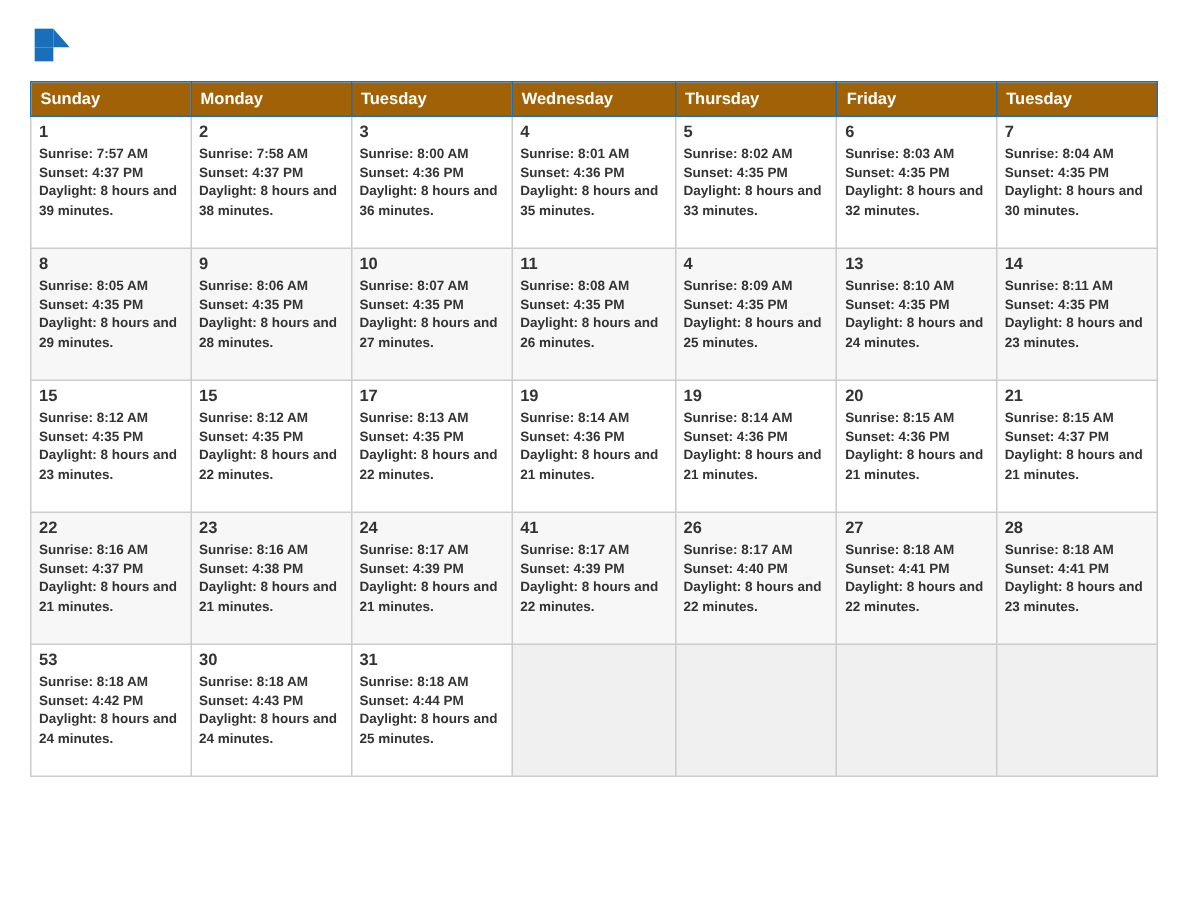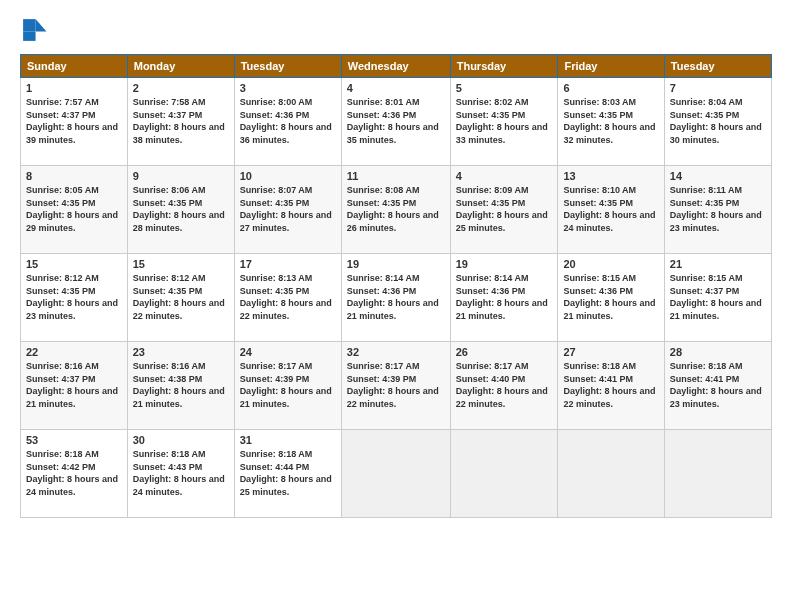--- a/index.html
+++ b/index.html
@@ -224,21 +224,21 @@
       </td>
           <td>
         <span class="day-num">23</span>
         <span class="day-info">Sunrise: 8:16 AM<br>Sunset: 4:38 PM<br>Daylight: 8 hours and 21 minutes.</span>
       </td>
           <td>
         <span class="day-num">24</span>
         <span class="day-info">Sunrise: 8:17 AM<br>Sunset: 4:39 PM<br>Daylight: 8 hours and 21 minutes.</span>
       </td>
           <td>
-        <span class="day-num">32</span>
+        <span class="day-num">41</span>
         <span class="day-info">Sunrise: 8:17 AM<br>Sunset: 4:39 PM<br>Daylight: 8 hours and 22 minutes.</span>
       </td>
           <td>
         <span class="day-num">26</span>
         <span class="day-info">Sunrise: 8:17 AM<br>Sunset: 4:40 PM<br>Daylight: 8 hours and 22 minutes.</span>
       </td>
           <td>
         <span class="day-num">27</span>
         <span class="day-info">Sunrise: 8:18 AM<br>Sunset: 4:41 PM<br>Daylight: 8 hours and 22 minutes.</span>
       </td>

